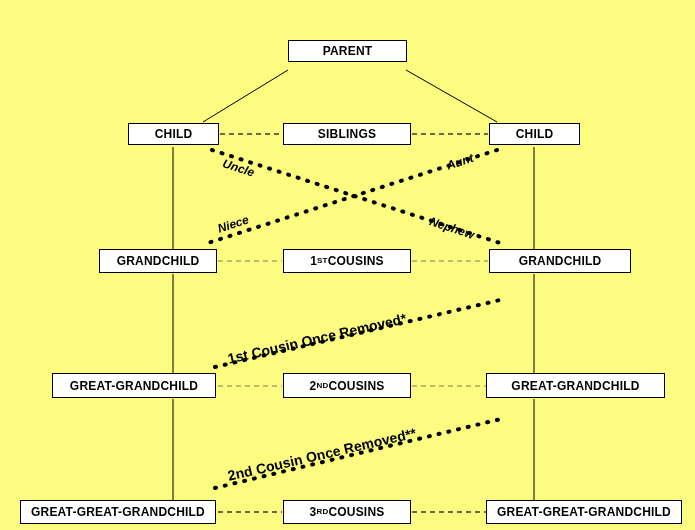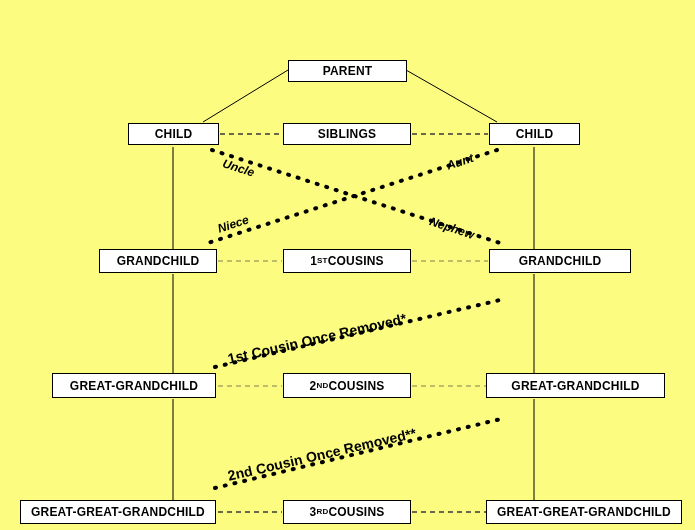--- a/index.html
+++ b/index.html
@@ -109,21 +109,21 @@
 
     <line x1="212" y1="150" x2="500" y2="243" stroke="#000000" stroke-width="4" stroke-dasharray="1,9" stroke-linecap="round"></line>
     <line x1="497" y1="150" x2="208" y2="243" stroke="#000000" stroke-width="4" stroke-dasharray="1,9" stroke-linecap="round"></line>
 
     <line x1="215" y1="367" x2="500" y2="300" stroke="#000000" stroke-width="4" stroke-dasharray="1,9" stroke-linecap="round"></line>
 
     <line x1="215" y1="488" x2="505" y2="418" stroke="#000000" stroke-width="4" stroke-dasharray="1,9" stroke-linecap="round"></line>
   </svg>
 
 
-  <div class="node" style="left:288px; top:60px; width:119px; height:22px;">
+  <div class="node" style="left:288px; top:40px; width:119px; height:22px;">
     <span>PARENT</span>
   </div>
 
   <div class="node" style="left:128px; top:123px; width:91px; height:22px;">
     <span>CHILD</span>
   </div>
   <div class="node" style="left:283px; top:123px; width:128px; height:22px;">
     <span>SIBLINGS</span>
   </div>
   <div class="node" style="left:489px; top:123px; width:91px; height:22px;">

